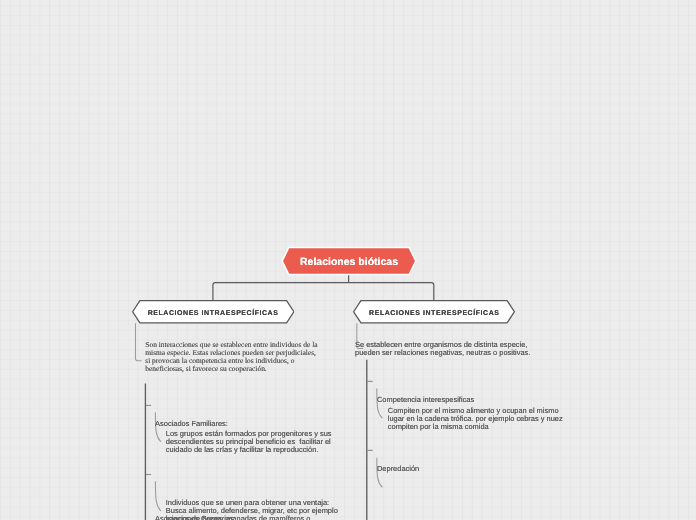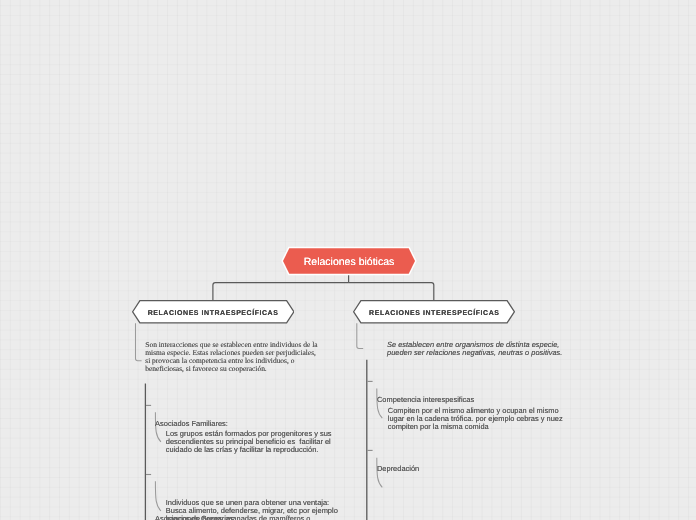--- a/index.html
+++ b/index.html
@@ -20,21 +20,21 @@
     background-position:0px -4.6px;
   }
   #canvas{position:absolute;left:0;top:0;width:696px;height:520px;}
   svg.links{position:absolute;left:0;top:0;width:696px;height:520px;overflow:visible;}
 
   .node{position:absolute;display:flex;align-items:center;justify-content:center;}
   .node .label{position:relative;z-index:2;white-space:nowrap;backface-visibility:hidden;}
 
   .root{left:280px;top:244.5px;width:138px;height:32px;}
   .root .shape{position:absolute;inset:0;}
-  .root .label{color:#ffffff;font-weight:normal;font-size:10.5px;top:1px;text-shadow:0 0 0.35px #ffffff;}
+  .root .label{color:#ffffff;font-weight:bold;font-size:10.5px;top:1px;text-shadow:0 0 0.35px #ffffff;}
 
   .branch{top:300px;height:23.5px;}
   .branch .shape{position:absolute;inset:0;}
   .branch .label{color:#454545;font-weight:bold;font-size:7px;letter-spacing:0.55px;top:1.5px;left:0.3px;text-shadow:0 0 0.3px #454545;}
 
   .para{position:absolute;color:#5f5f5f;font-size:7.45px;line-height:8px;white-space:pre-wrap;backface-visibility:hidden;text-shadow:0 0 0.25px #5f5f5f;}
   .topic{position:absolute;color:#5f5f5f;font-size:7.45px;line-height:8px;white-space:nowrap;backface-visibility:hidden;text-shadow:0 0 0.25px #5f5f5f;margin-top:18px;}
 </style>
 </head>
 <body>
@@ -86,21 +86,21 @@
   </div>
 
   <div class="node branch" style="left:353px;width:162px;">
     <svg class="shape" viewBox="0 0 162 23.5" preserveAspectRatio="none">
       <polygon points="0.65,11.75 7.9,0.65 154.1,0.65 161.35,11.75 154.1,22.85 7.9,22.85" fill="#ffffff" stroke="#5a5a5a" stroke-width="1.3"></polygon>
     </svg>
     <span class="label">RELACIONES INTERESPECÍFICAS</span>
   </div>
 
   <div class="para" style="left:145.3px;top:340.5px;width:177px;font-family:Liberation Serif, serif;">Son interacciones que se establecen entre individuos de la misma especie. Estas relaciones pueden ser perjudiciales, si provocan la competencia entre los individuos, o beneficiosas, si favorece su cooperación.</div>
-  <div class="para" style="left:387px;top:340.8px;width:178px;font-style:italic;">Se establecen entre organismos de distinta especie, pueden ser relaciones negativas, neutras o positivas.</div>
+  <div class="para" style="left:355px;top:340.8px;width:178px;">Se establecen entre organismos de distinta especie, pueden ser relaciones negativas, neutras o positivas.</div>
 
   <div class="topic" style="left:155.1px;top:401.8px;">Asociados Familiares:</div>
   <div class="para" style="left:165.8px;top:429.8px;width:172px;">Los grupos están formados por progenitores y sus descendientes su principal beneficio es  facilitar el cuidado de las crías y facilitar la reproducción.</div>
 
   <div class="topic" style="left:155.1px;top:497px;">Asociaciones Gregarias:</div>
   <div class="para" style="left:165.8px;top:499.2px;width:172px;">Individuos que se unen para obtener una ventaja: Busca alimento, defenderse, migrar, etc por ejemplo bancos de peces, manadas de mamíferos o</div>
 
   <div class="topic" style="left:377px;top:377.8px;">Competencia interespesificas</div>
   <div class="para" style="left:387.8px;top:406.8px;width:180px;">Compiten por el mismo alimento y ocupan el mismo lugar en la cadena trófica. por ejemplo cebras y nuez compiten por la misma comida</div>
 

